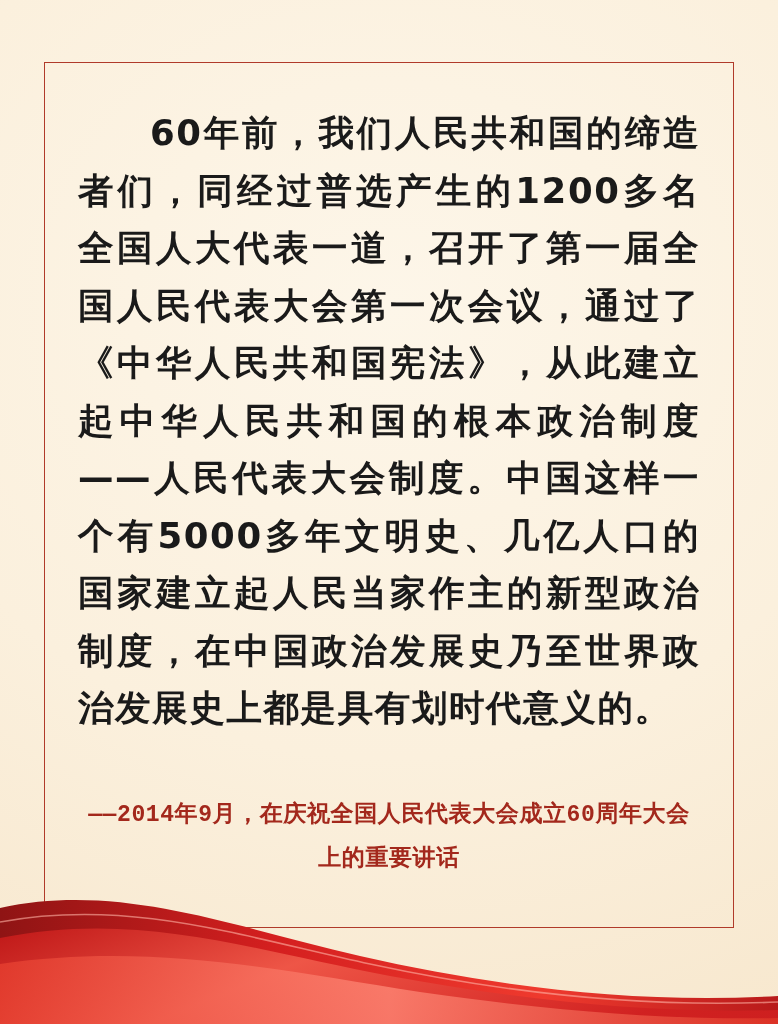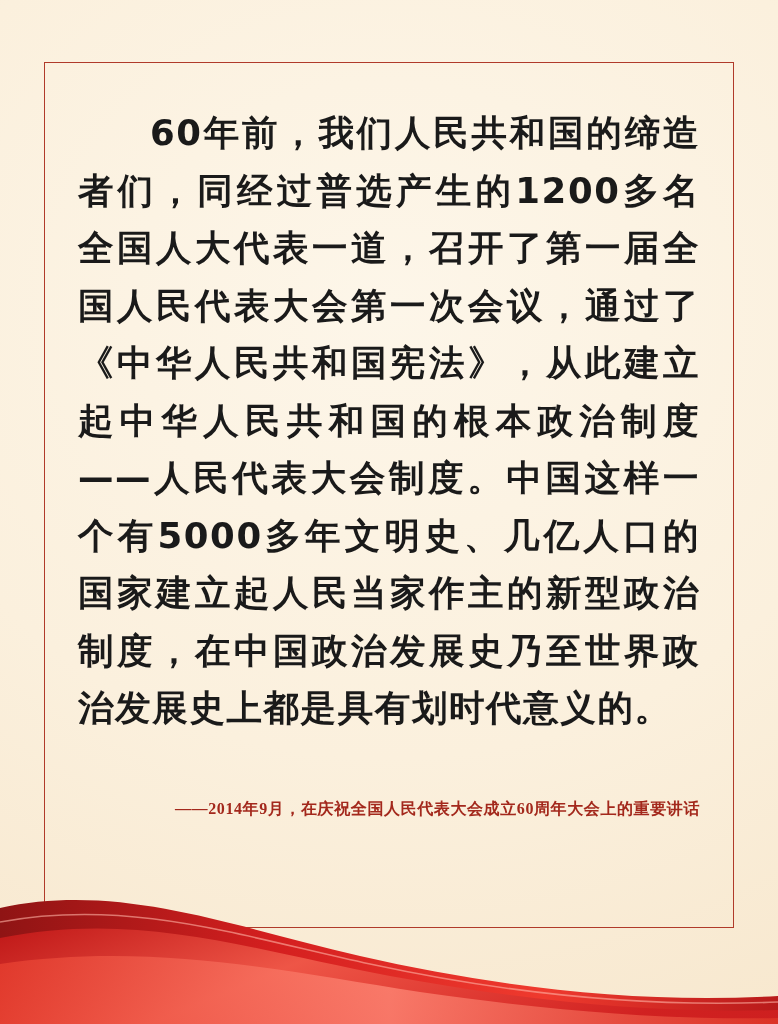--- a/index.html
+++ b/index.html
@@ -51,26 +51,26 @@
     letter-spacing: 1.6px;
     text-indent: 72px;
     text-align: justify;
     text-justify: inter-character;
     margin: 0;
   }
 
   .attribution {
     margin-top: 56px;
     color: #a3281c;
-    font-family: Liberation Serif, serif;
+    font-family: Liberation Mono, monospace;
     font-weight: 700;
-    font-size: 16px;
+    font-size: 23px;
     line-height: 1.95;
     letter-spacing: 0.6px;
-    text-align: right;
+    text-align: center;
   }
 
   
   .ribbon {
     position: absolute;
     left: 0;
     bottom: 0;
     width: 778px;
     height: 160px;
     overflow: hidden;

